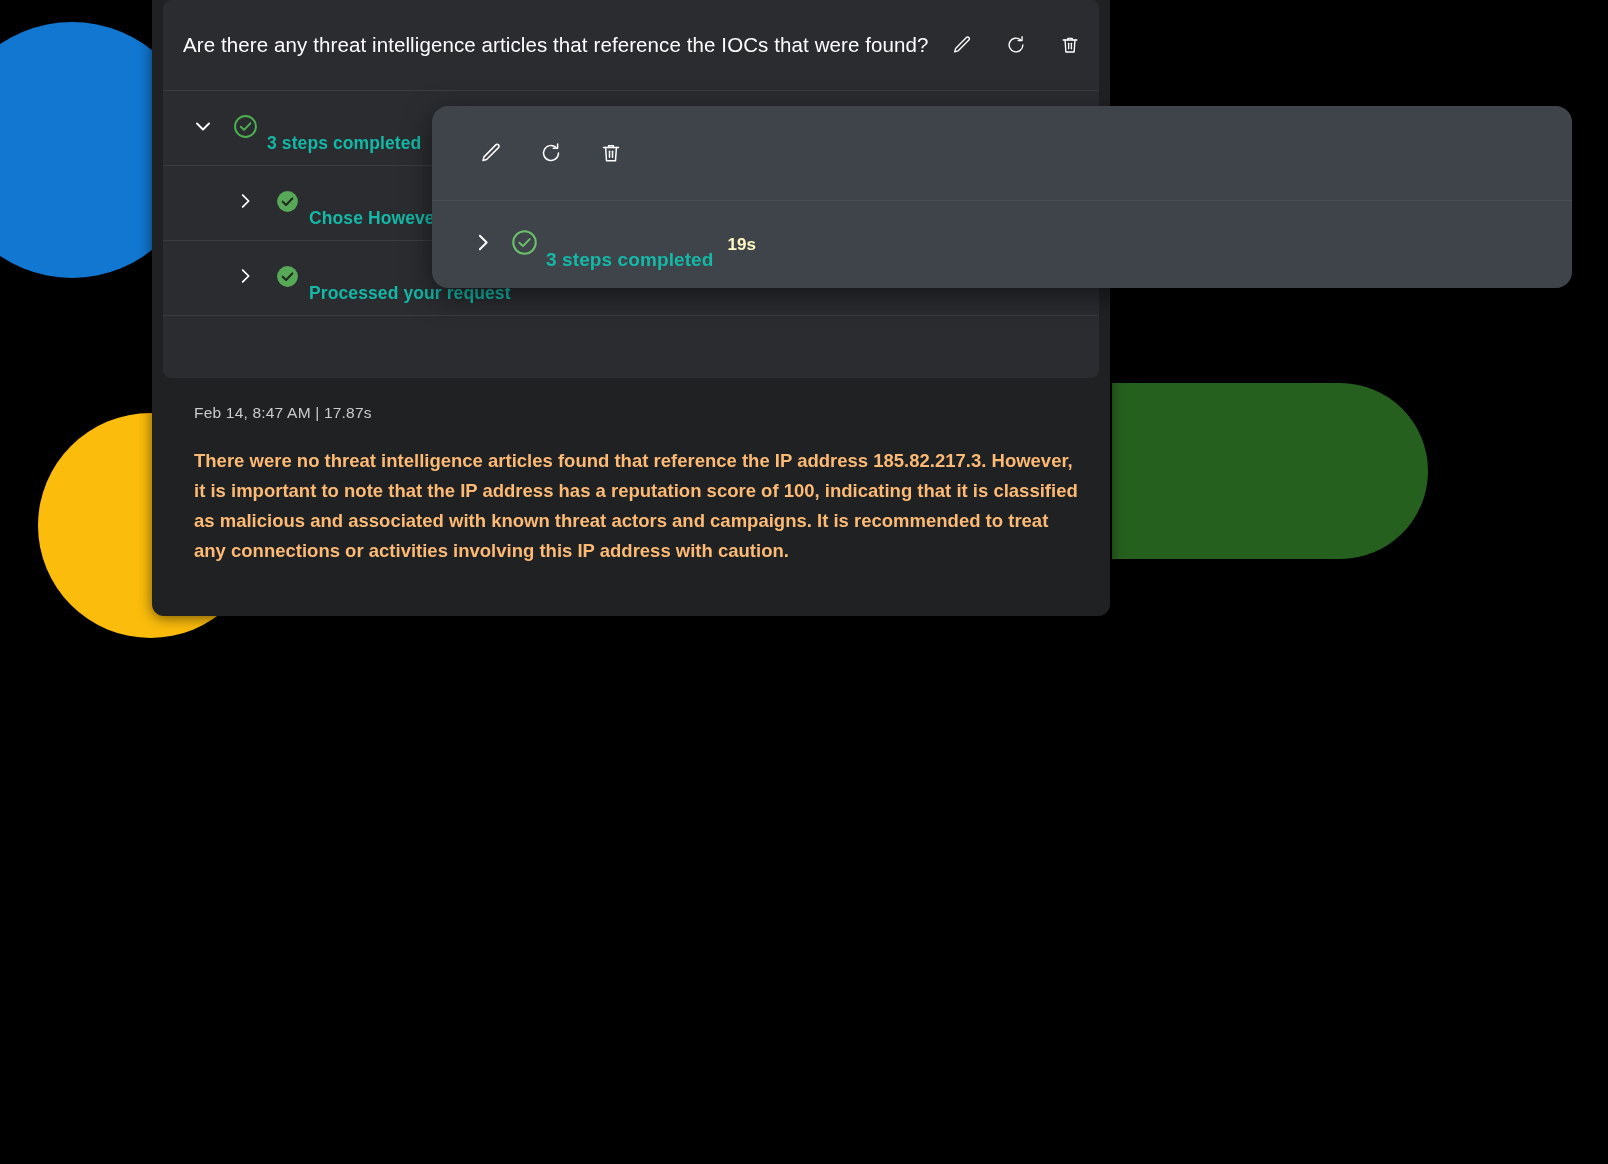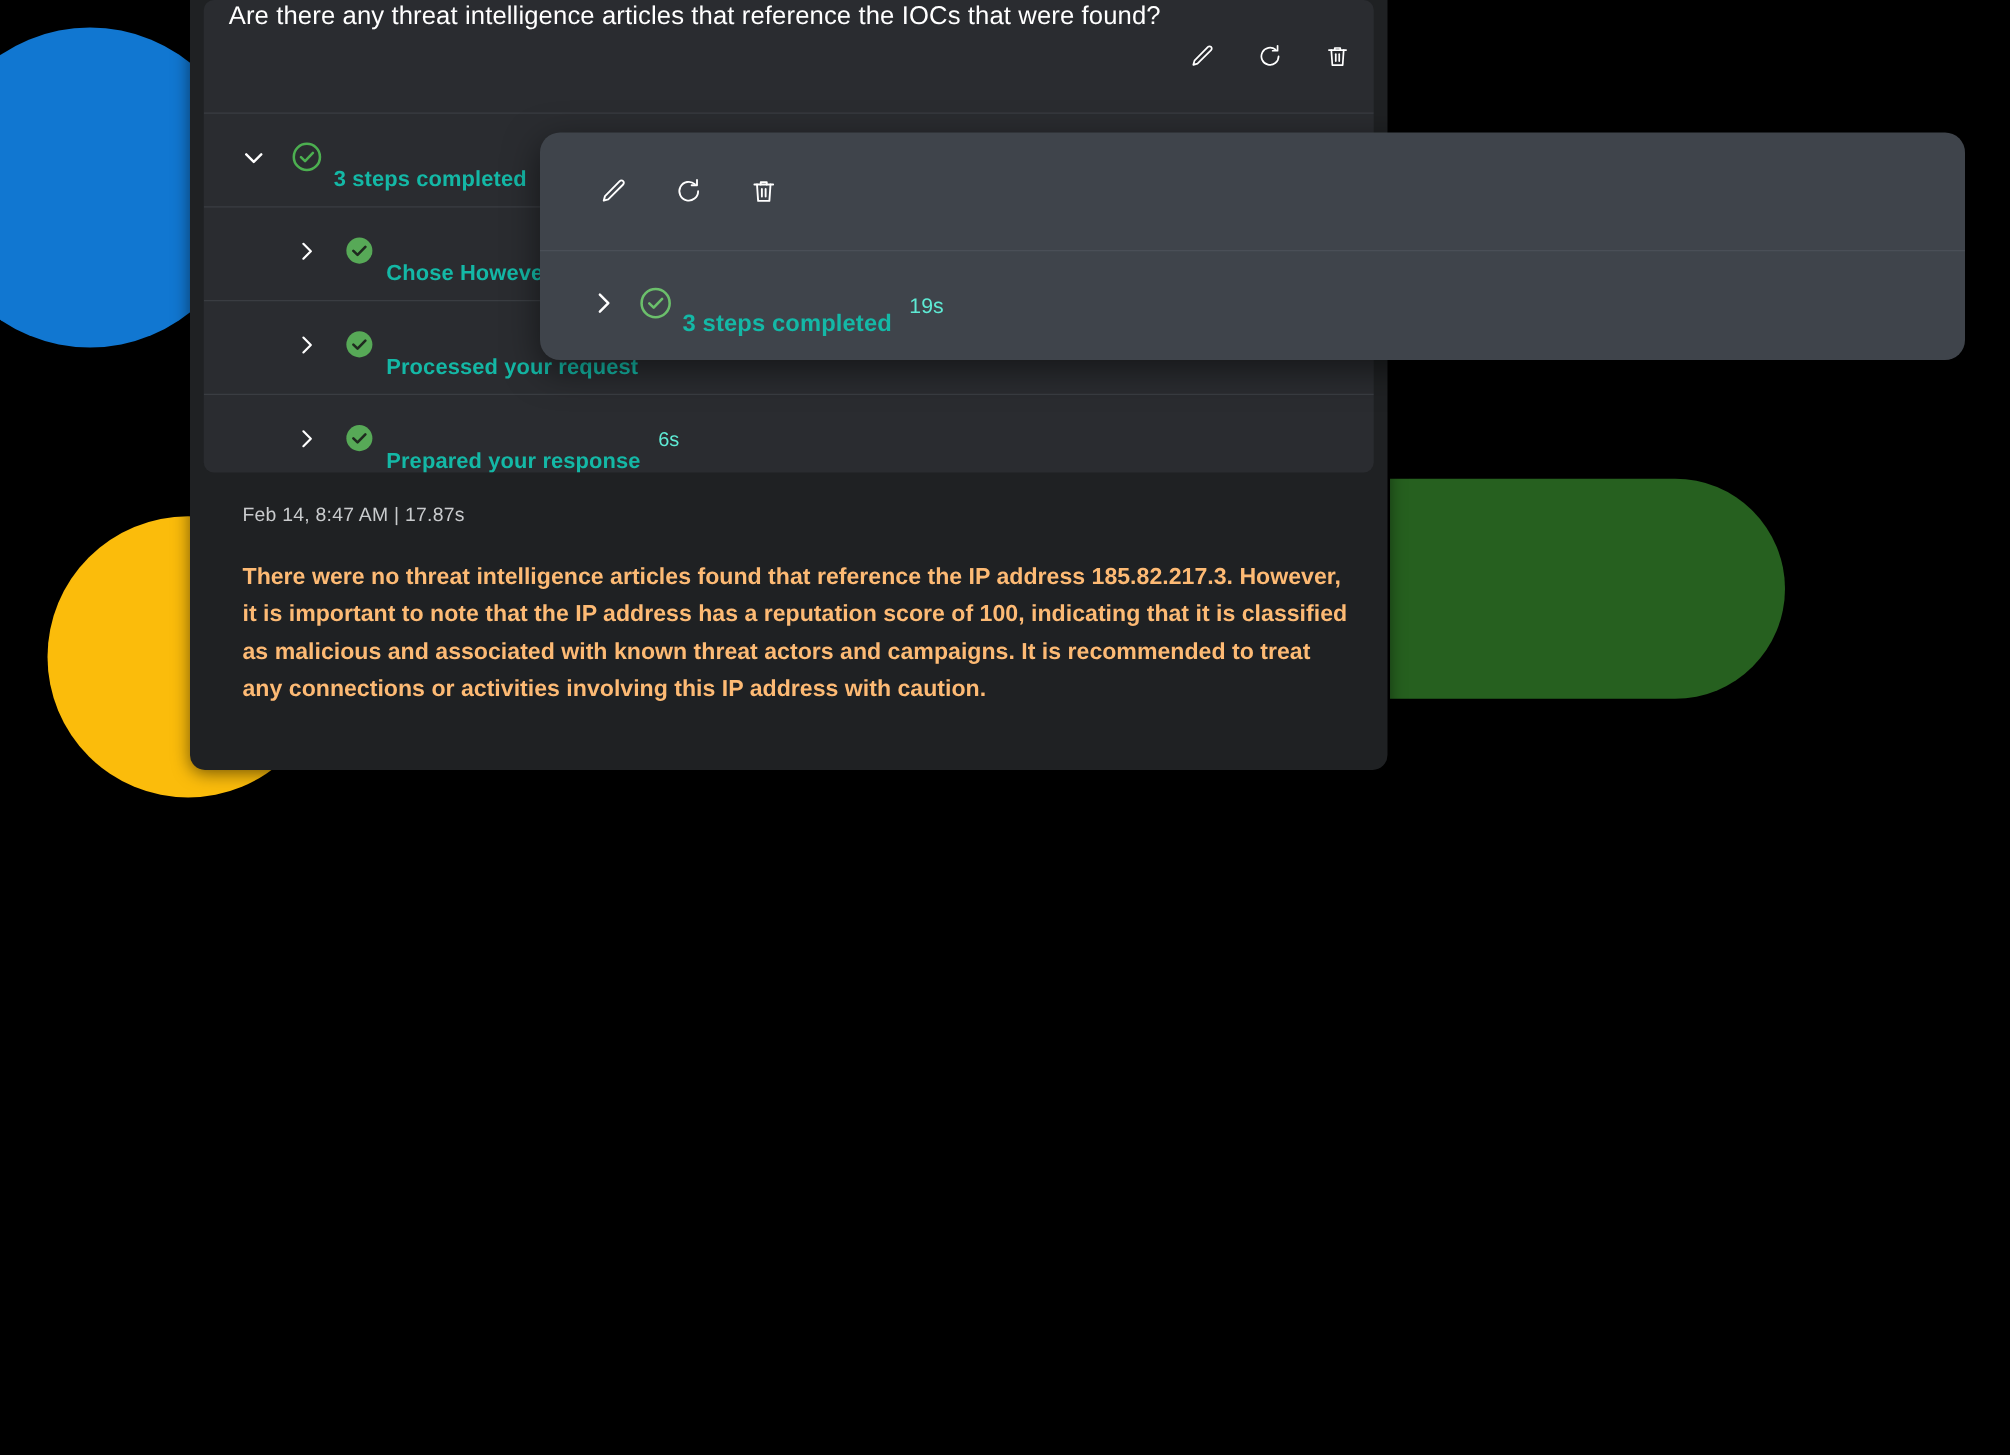--- a/index.html
+++ b/index.html
@@ -59,20 +59,21 @@
     left: 11px; top: 14px;
     width: 936px; height: 378px;
     background: #2a2c30;
     border-radius: 8px;
     overflow: hidden;
   }
 
   .prompt-row {
     position: relative;
     display: flex;
+    align-items: center;
     height: 90px;
     padding: 0 20px 0 20px;
   }
 
   .prompt-text {
     color: #ffffff;
     font-size: 20.5px;
     line-height: 1.3;
     font-weight: 400;
     letter-spacing: 0.1px;
@@ -129,23 +130,23 @@
   .step-label {
     color: #14b8a6;
     font-size: 17.5px;
     font-weight: 700;
     letter-spacing: 0.1px;
     white-space: nowrap;
     margin-top: 31px;
   }
 
   .step-duration {
-    color: #5eead4;
+    color: #fef9c3;
     font-size: 16px;
-    font-weight: 400;
+    font-weight: 700;
     margin-left: 14px;
     white-space: nowrap;
   }
 
   .substep-row {
     display: flex;
     align-items: center;
     height: 74px;
     padding-left: 62px;
   }
@@ -310,39 +311,20 @@
               <polyline points="7.4,12.2 10.6,15.3 16.6,9.1" fill="none" stroke="#1f2a1f" stroke-width="2" stroke-linecap="round" stroke-linejoin="round"></polyline>
             </svg>
           </span>
         </div>
         <div class="step-label">Processed your request</div>
         <div class="step-duration"></div>
       </div>
 
       <div class="divider"></div>
 
-      <div class="substep-row">
-        <div class="chevron-box">
-          <span>
-            <svg width="22" height="22" viewBox="0 0 24 24" fill="none" stroke="#ffffff" stroke-width="1.9" stroke-linecap="round" stroke-linejoin="round">
-              <polyline points="9.5,5.5 16,12 9.5,18.5"></polyline>
-            </svg>
-          </span>
-        </div>
-        <div class="status-icon-box">
-          <span>
-            <svg width="25" height="25" viewBox="0 0 24 24">
-              <circle cx="12" cy="12" r="10" fill="#57a957"></circle>
-              <polyline points="7.4,12.2 10.6,15.3 16.6,9.1" fill="none" stroke="#1f2a1f" stroke-width="2" stroke-linecap="round" stroke-linejoin="round"></polyline>
-            </svg>
-          </span>
-        </div>
-        <div class="step-label">Prepared your response</div>
-        <div class="step-duration">6s</div>
-      </div>
 
     </div>
 
     <div id="response-area">
       <div id="response-meta">Feb 14, 8:47 AM  |  17.87s</div>
       <div id="response-body">There were no threat intelligence articles found that reference the IP address 185.82.217.3. However, it is important to note that the IP address has a reputation score of 100, indicating that it is classified as malicious and associated with known threat actors and campaigns. It is recommended to treat any connections or activities involving this IP address with caution.</div>
     </div>
 
   </div>
 

